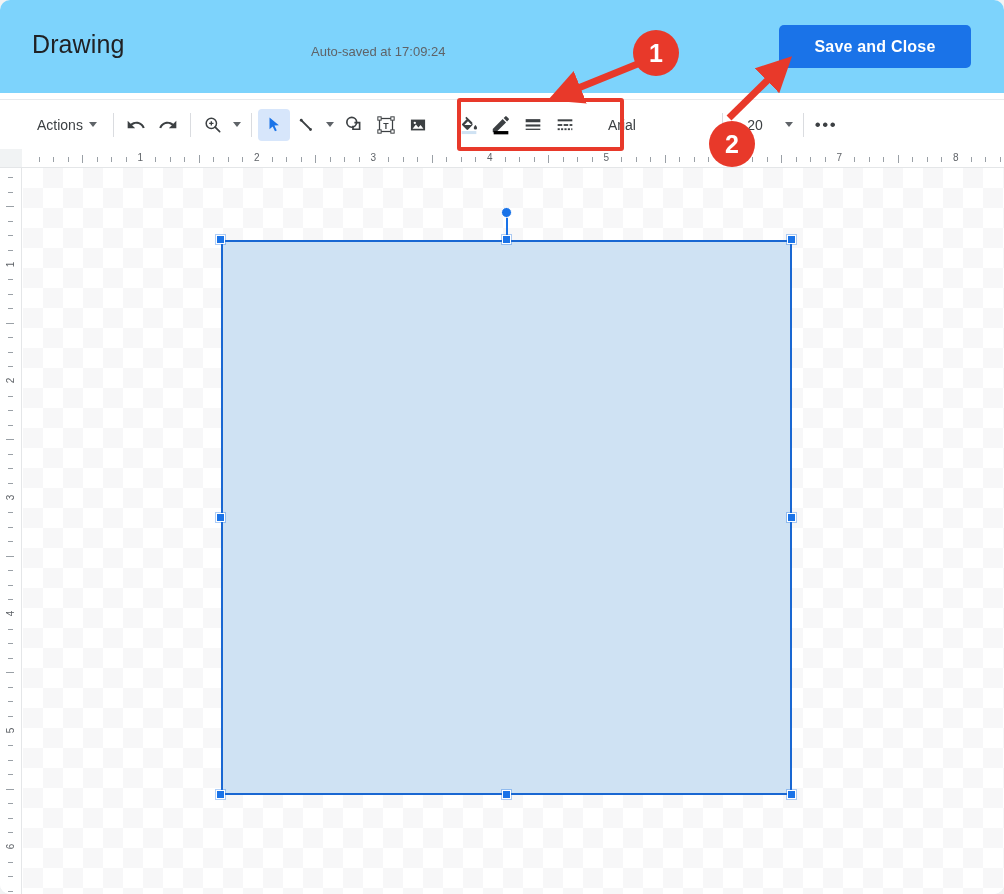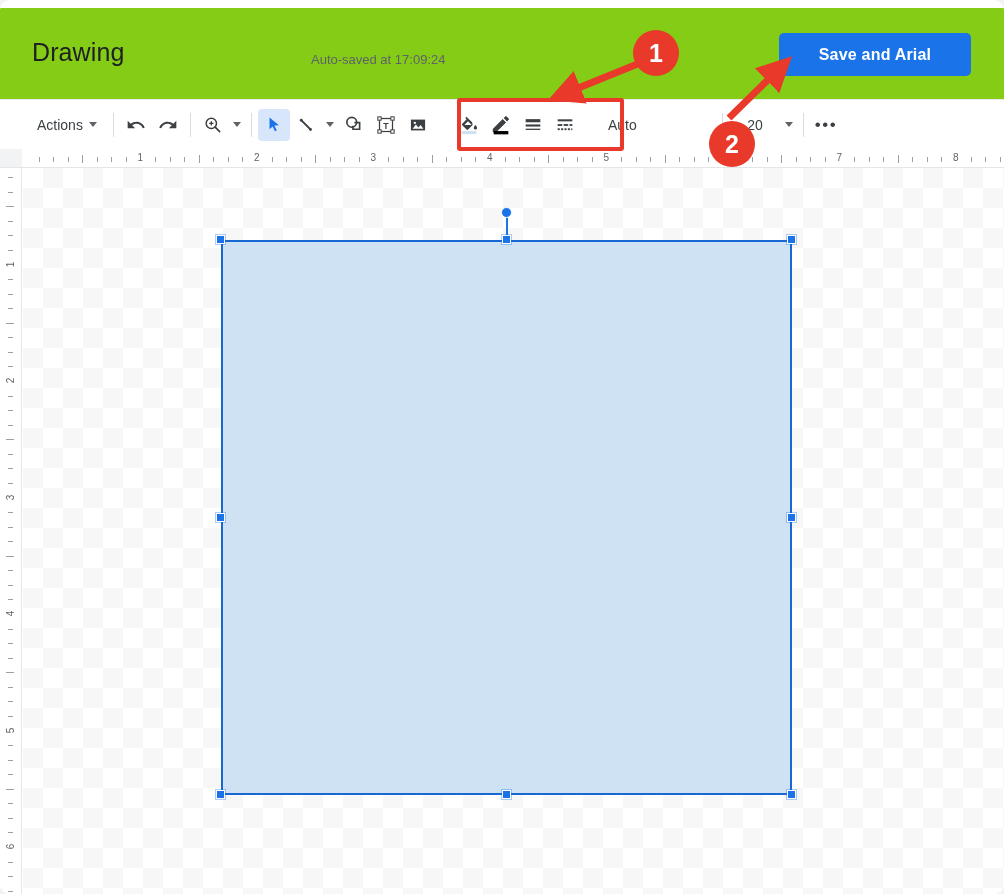--- a/index.html
+++ b/index.html
@@ -14,23 +14,23 @@
     position: relative;
     width: 1004px; height: 894px;
     background: #ffffff;
     border-radius: 10px;
     overflow: hidden;
   }
 
   
   .header {
     position: absolute;
-    left: 0; top: 8px;
+    left: 0; top: 0;
     width: 1004px; height: 93px;
-    background: #84cc16;
+    background: #7dd3fc;
   }
   .doc-title {
     position: absolute;
     left: 32px; top: 30px;
     font-size: 25px;
     color: #202124;
     font-weight: 400;
     letter-spacing: .1px;
   }
   .autosave {
@@ -233,21 +233,21 @@
   }
 </style>
 </head>
 <body>
 
 <div id="app">
 
   <div class="header">
     <div class="doc-title">Drawing</div>
     <div class="autosave">Auto-saved at 17:09:24</div>
-    <button class="save-close-btn">Save and Arial</button>
+    <button class="save-close-btn">Save and Close</button>
   </div>
 
   <div class="toolbar">
 
     <div class="tb-item actions-btn">
       <span>Actions</span>
       <span class="caret"></span>
     </div>
 
     <div class="tb-sep"></div>
@@ -357,21 +357,21 @@
             <rect x="7.7" y="15.6" width="2.3" height="2"></rect>
           <rect x="11.4" y="15.6" width="2.3" height="2"></rect>
             <rect x="15.1" y="15.6" width="2.3" height="2"></rect>
           <rect x="18.8" y="15.6" width="1.2" height="2"></rect>
         </g>
       </svg>
     </div>
 
     <div style="width:17px;flex:none;"></div>
 
-    <div class="tb-item font-name">Auto</div>
+    <div class="tb-item font-name">Arial</div>
 
     <div class="tb-sep"></div>
 
     <div class="tb-item font-size">20</div>
     <span class="caret-sm"></span>
 
     <div class="tb-sep"></div>
 
     <div class="tb-item tb-btn more-btn">•••</div>
   </div>

